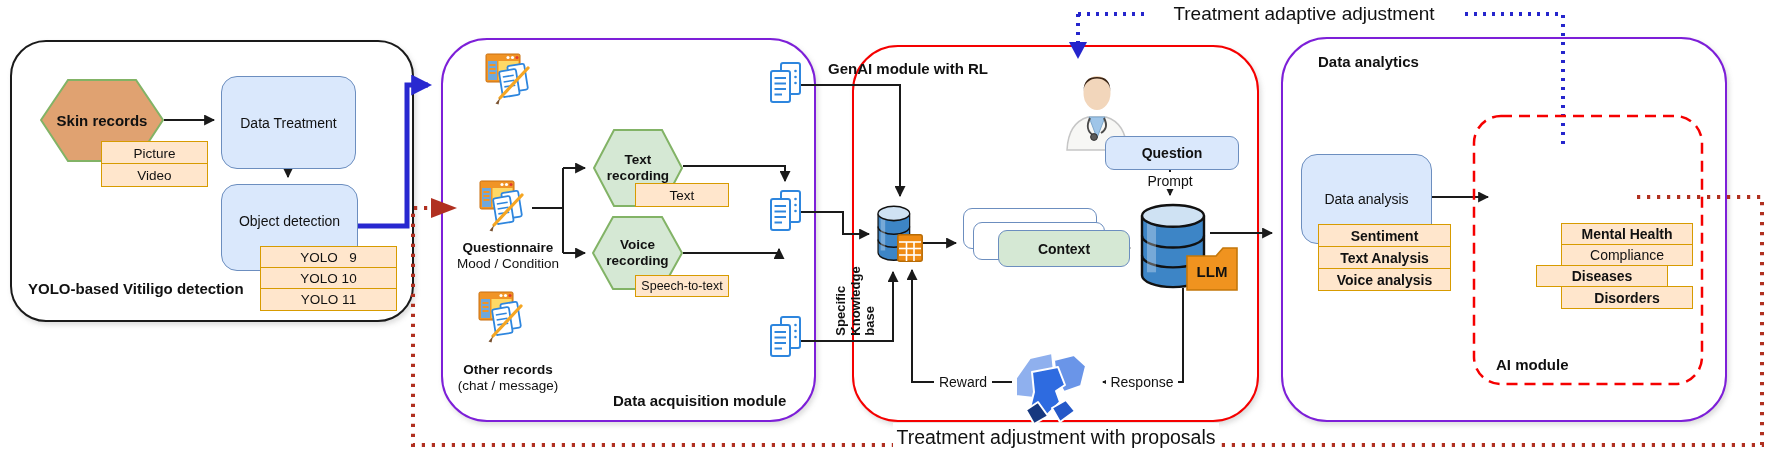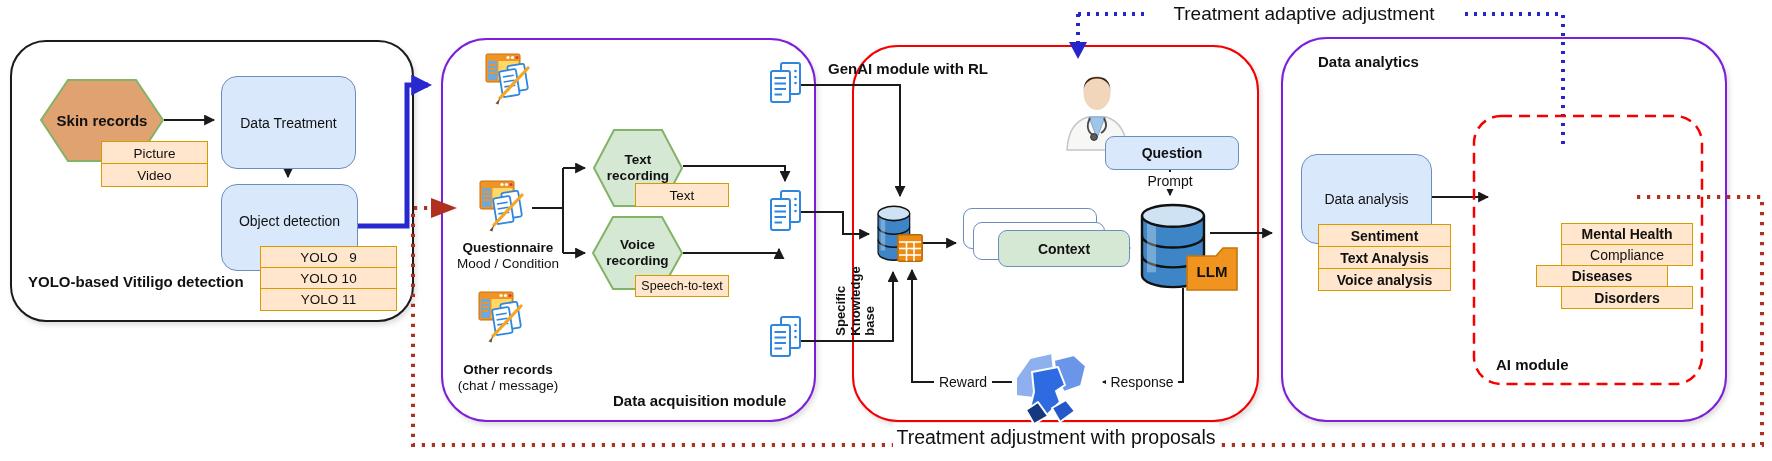--- a/index.html
+++ b/index.html
@@ -169,21 +169,21 @@
       </g>
     <g transform="translate(1138,203) scale(1,0.99)">
         <use href="#dbicon"></use>
       </g>
     <use href="#tableicon" x="897" y="234"></use>
     <use href="#foldericon" x="1186" y="247"></use>
     <use href="#doctoricon" x="1064" y="66"></use>
     <use href="#peopleicon" x="1004" y="350"></use>
   </svg>
 
-  <div class="plabel" style="left:28px;top:273px;">YOLO-based Vitiligo detection</div>
+  <div class="plabel" style="left:28px;top:280px;">YOLO-based Vitiligo detection</div>
 
   <div class="hex" style="left:40px;top:79px;width:124px;height:83px;">
     <svg viewBox="0 0 124 83" preserveAspectRatio="none">
         <polygon points="1,41 28,1 96,1 123,41 96,82 28,82" fill="#e0a271" stroke="#82b366" stroke-width="2"></polygon>
       </svg>
     <div class="hexlabel" style="font-size:15px;">Skin records</div>
   </div>
   <div class="tag" style="left:101px;top:141px;width:105px;height:22px;">Picture</div>
   <div class="tag" style="left:101px;top:163px;width:105px;height:22px;">Video</div>
 

